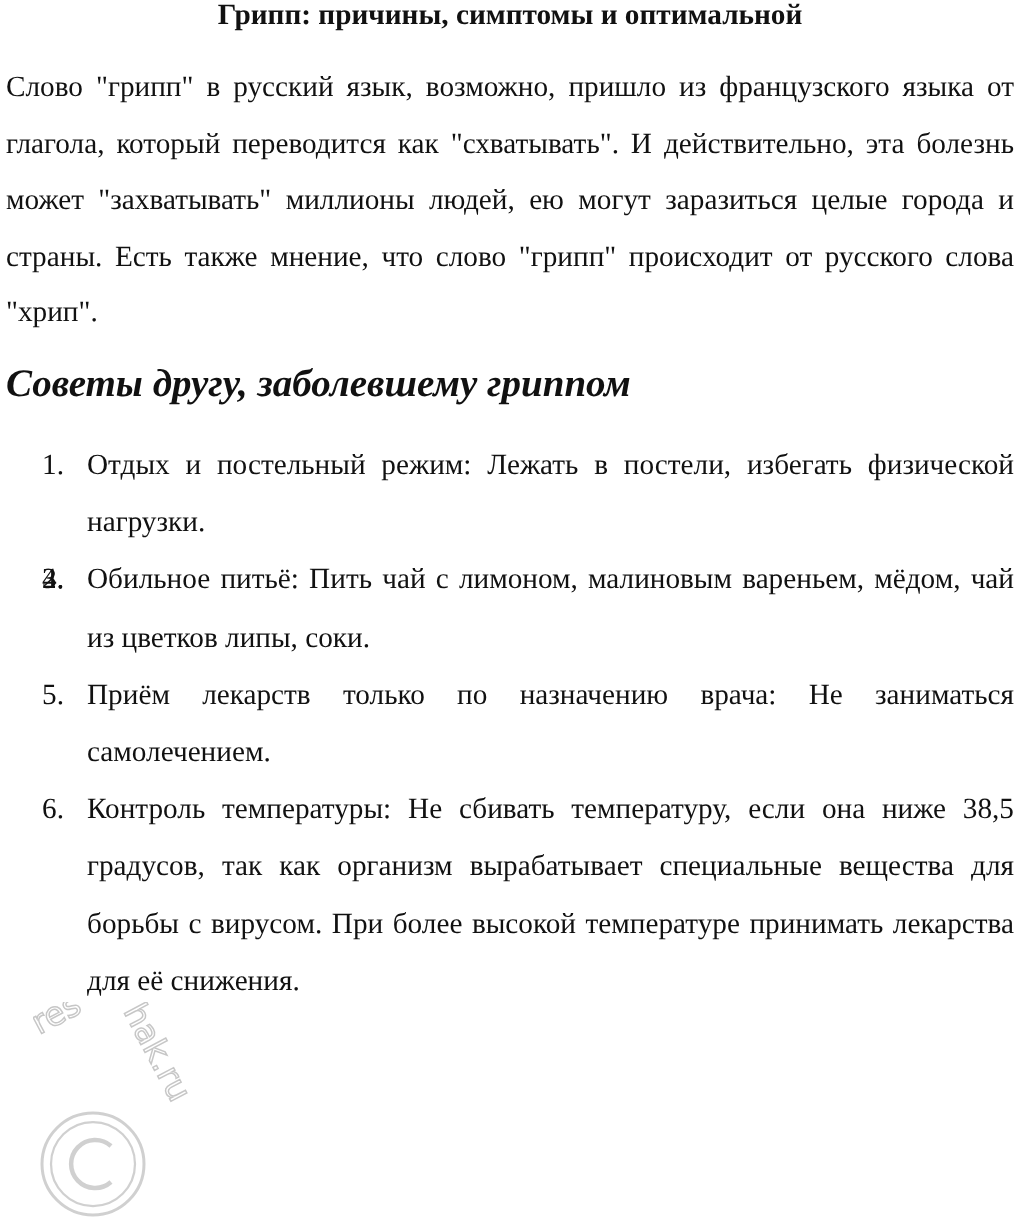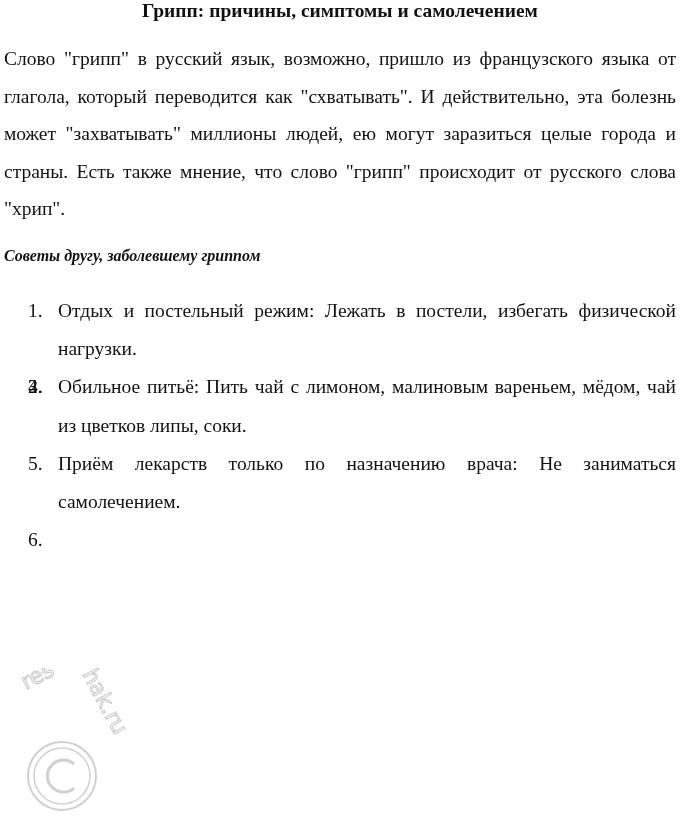--- a/index.html
+++ b/index.html
@@ -13,21 +13,21 @@
     position: absolute; left: 0; top: 0; width: 680px; text-align: center;
     font-weight: bold; font-size: 19.5px; line-height: 22px; margin: 0;
   }
   .para {
     position: absolute; left: 4px; top: 40px; width: 672px;
     font-size: 19.5px; line-height: 37.5px; text-align: justify; margin: 0;
     text-align-last: left;
   }
   .subhead {
     position: absolute; left: 4px; top: 244px; margin: 0;
-    font-size: 16px; font-weight: bold; font-style: italic; line-height: 24px;
+    font-size: 26px; font-weight: bold; font-style: italic; line-height: 24px;
   }
   ol.advice {
     position: absolute; left: 0; top: 292px; width: 676px; margin: 0; padding: 0;
     list-style: none;
   }
   ol.advice li {
     position: relative; padding-left: 58px; margin: 0 0 0 0;
     font-size: 19.5px; line-height: 38.2px; text-align: justify; text-align-last: left;
   }
   ol.advice li .num {
@@ -35,21 +35,21 @@
   }
   .watermark {
     position: absolute; left: 22px; top: 668px; width: 130px; height: 150px;
     pointer-events: none; opacity: 0.55;
   }
 </style>
 </head>
 <body>
 
 <div class="page">
-  <h1 class="title">Грипп: причины, симптомы и самолечением</h1>
+  <h1 class="title">Грипп: причины, симптомы и оптимальной</h1>
 
   <p class="para">Слово "грипп" в русский язык, возможно, пришло из французского языка от глагола, который переводится как "схватывать". И действительно, эта болезнь может "захватывать" миллионы людей, ею могут заразиться целые города и страны. Есть также мнение, что слово "грипп" происходит от русского слова "хрип".</p>
 
   <h2 class="subhead">Советы другу, заболевшему гриппом</h2>
 
   <ol class="advice">
     <li>
       <span class="num">1.</span>
       <span>Отдых и постельный режим: Лежать в постели, избегать физической нагрузки.</span>
     </li>
@@ -62,20 +62,21 @@
     <li>
       <span class="num">4.</span>
       <span>Обильное питьё: Пить чай с лимоном, малиновым вареньем, мёдом, чай из цветков липы, соки.</span>
     </li>
     <li>
       <span class="num">5.</span>
       <span>Приём лекарств только по назначению врача: Не заниматься самолечением.</span>
     </li>
     <li>
       <span class="num">6.</span>
+      <span>Контроль температуры: Не сбивать температуру, если она ниже 38,5 градусов, так как организм вырабатывает специальные вещества для борьбы с вирусом. При более высокой температуре принимать лекарства для её снижения.</span>
     </li>
   </ol>
 
   <svg class="watermark" viewBox="0 0 130 150" xmlns="http://www.w3.org/2000/svg">
     <circle cx="40" cy="108" r="34" fill="none" stroke="#aaaaaa" stroke-width="2"></circle>
     <circle cx="40" cy="108" r="28" fill="none" stroke="#aaaaaa" stroke-width="1.5"></circle>
     <path d="M52 96 A16 16 0 1 0 52 120" fill="none" stroke="#aaaaaa" stroke-width="3"></path>
     <text x="0" y="0" transform="translate(4,22) rotate(-28)" font-family="DejaVu Sans, sans-serif" font-size="22" fill="none" stroke="#999999" stroke-width="1">res</text>
     <text x="0" y="0" transform="translate(60,6) rotate(62)" font-family="DejaVu Sans, sans-serif" font-size="22" fill="none" stroke="#999999" stroke-width="1">hak.ru</text>
   </svg>

